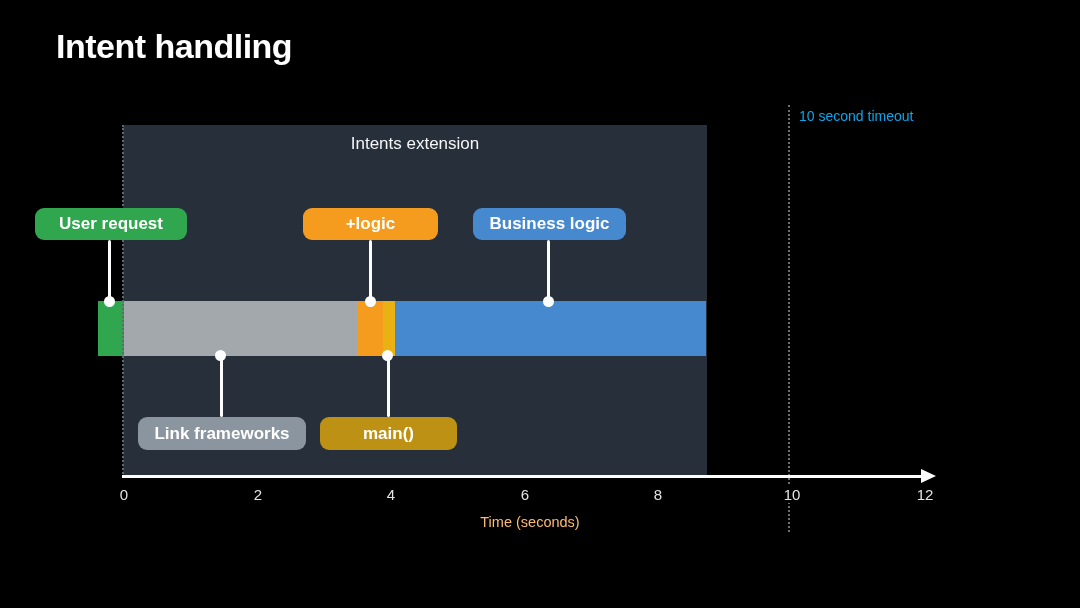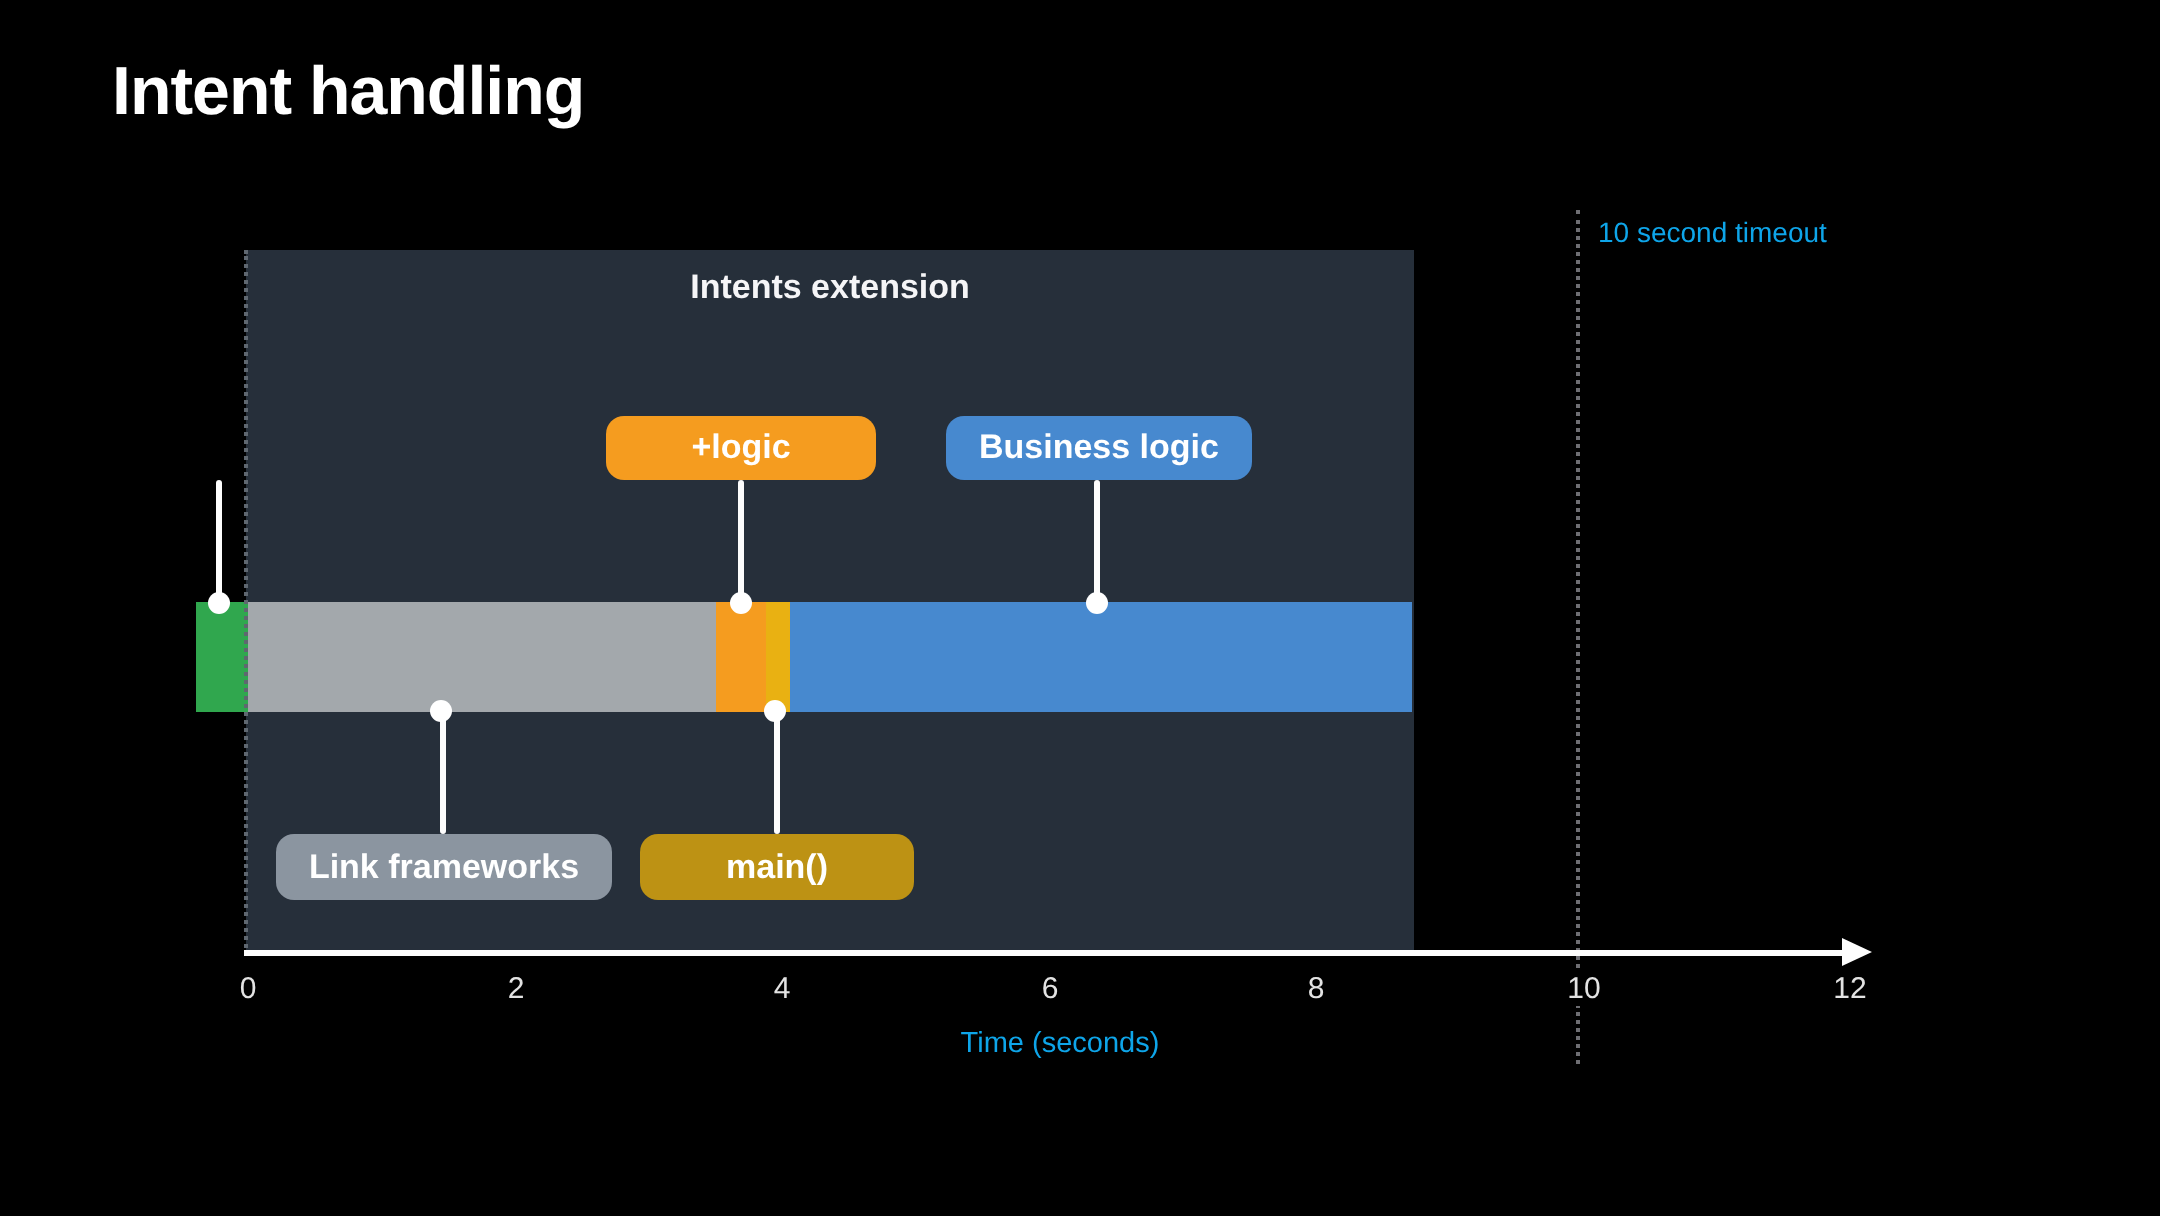--- a/index.html
+++ b/index.html
@@ -27,21 +27,21 @@
     left: 123px; top: 125px;
     width: 584px; height: 352px;
     background: #262f3a;
     z-index: 1;
   }
   .panel-label {
     left: 123px; top: 134px;
     width: 584px;
     text-align: center;
     font-size: 17px;
-    font-weight: 700;
+    font-weight: 400;
     color: #f5f5f7;
     z-index: 2;
   }
   .panel-left-edge {
     left: 122px; top: 125px;
     width: 0; height: 352px;
     border-left: 2px dotted #5f6770;
     z-index: 4;
   }
 
@@ -133,21 +133,21 @@
   .tick-4  { left: 371px; }
   .tick-6  { left: 505px; }
   .tick-8  { left: 638px; }
   .tick-10 { left: 772px; }
   .tick-12 { left: 905px; }
   .axis-label {
     left: 430px; top: 514px;
     width: 200px;
     text-align: center;
     font-size: 14.5px;
-    color: #0ea5e9;
+    color: #fdba74;
   }
 </style>
 </head>
 <body>
 
 <div class="stage">
 
   <div class="abs title">Intent handling</div>
 
   <div class="abs timeout-line"></div>
@@ -169,20 +169,21 @@
   <div class="abs callout-line cl-business"></div>
   <div class="abs callout-line cl-link"></div>
   <div class="abs callout-line cl-main"></div>
 
   <div class="abs dot dot-user"></div>
   <div class="abs dot dot-load"></div>
   <div class="abs dot dot-business"></div>
   <div class="abs dot dot-link"></div>
   <div class="abs dot dot-main"></div>
 
+  <div class="abs badge badge-user" style="background: rgb(48, 167, 78);">User request</div>
   <div class="abs badge badge-load" style="background: rgb(245, 156, 31);">+logic</div>
   <div class="abs badge badge-business" style="background: rgb(71, 137, 207);">Business logic</div>
   <div class="abs badge badge-link" style="background: rgb(139, 149, 160);">Link frameworks</div>
   <div class="abs badge badge-main" style="background: rgb(189, 146, 20);">main()</div>
 
   <div class="abs axis-line"></div>
   <div class="abs axis-arrow"></div>
   <div class="abs tick tick-0">0</div>
   <div class="abs tick tick-2">2</div>
   <div class="abs tick tick-4">4</div>

